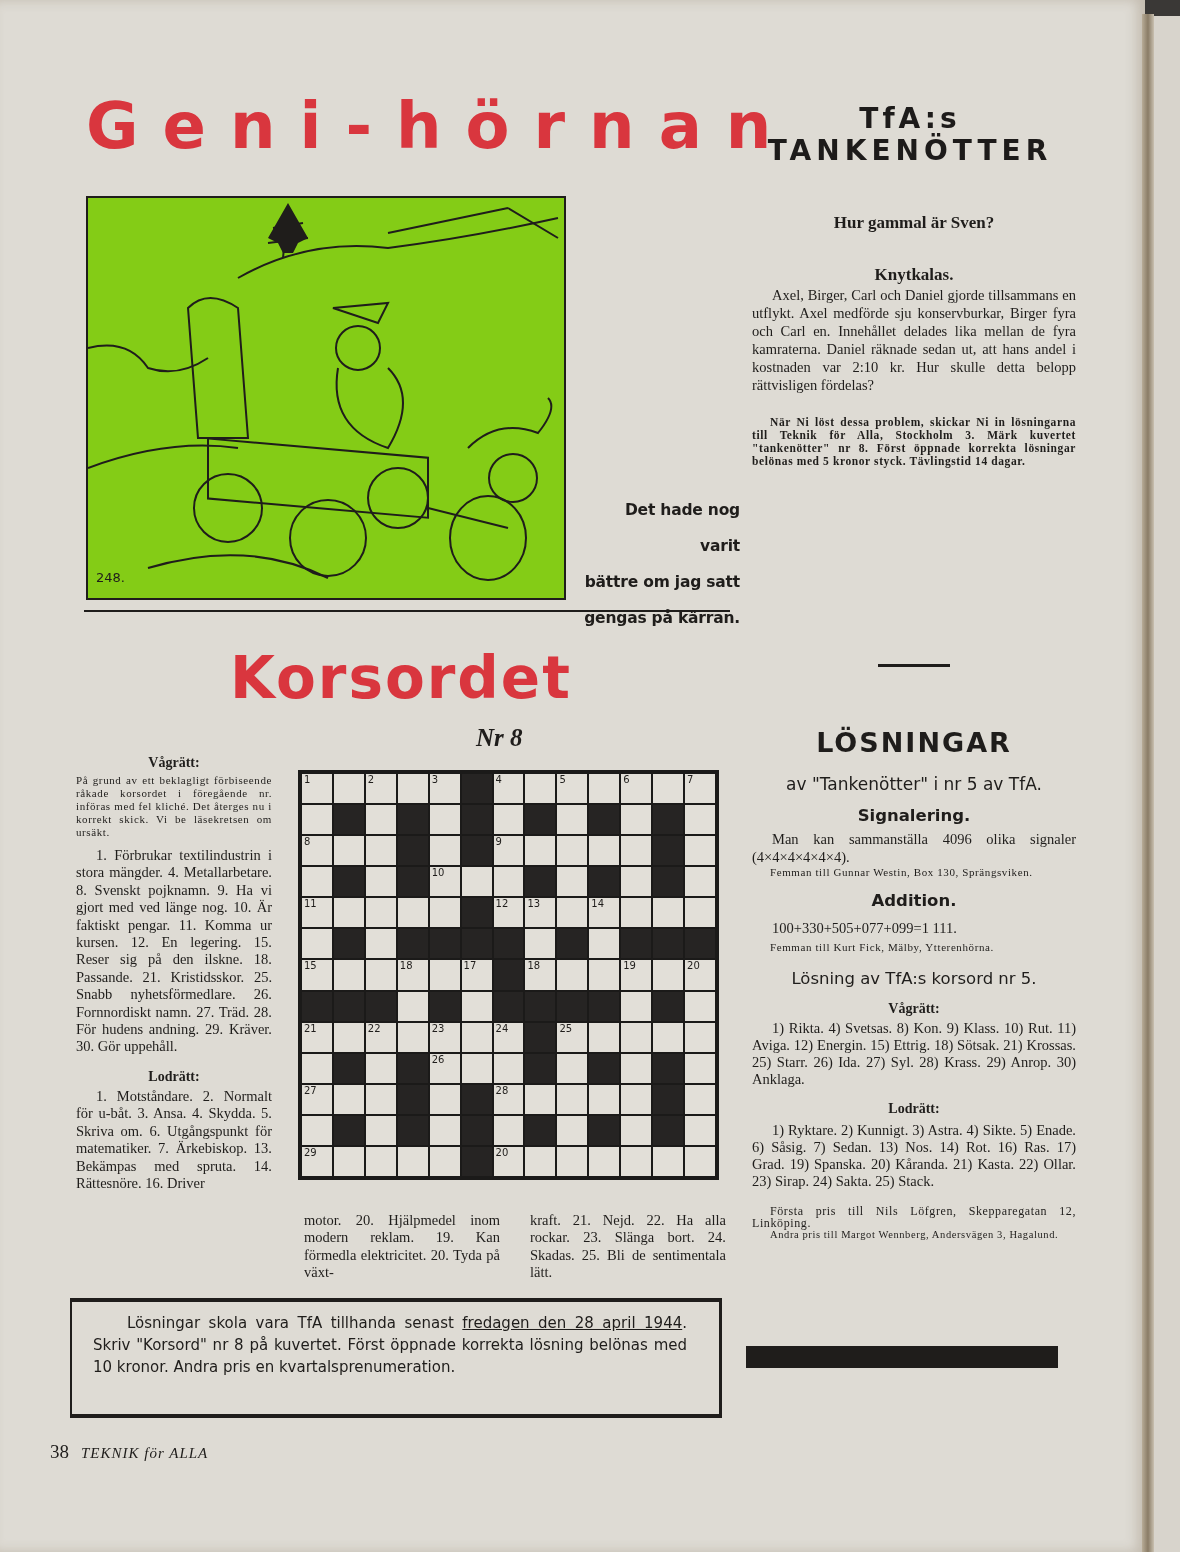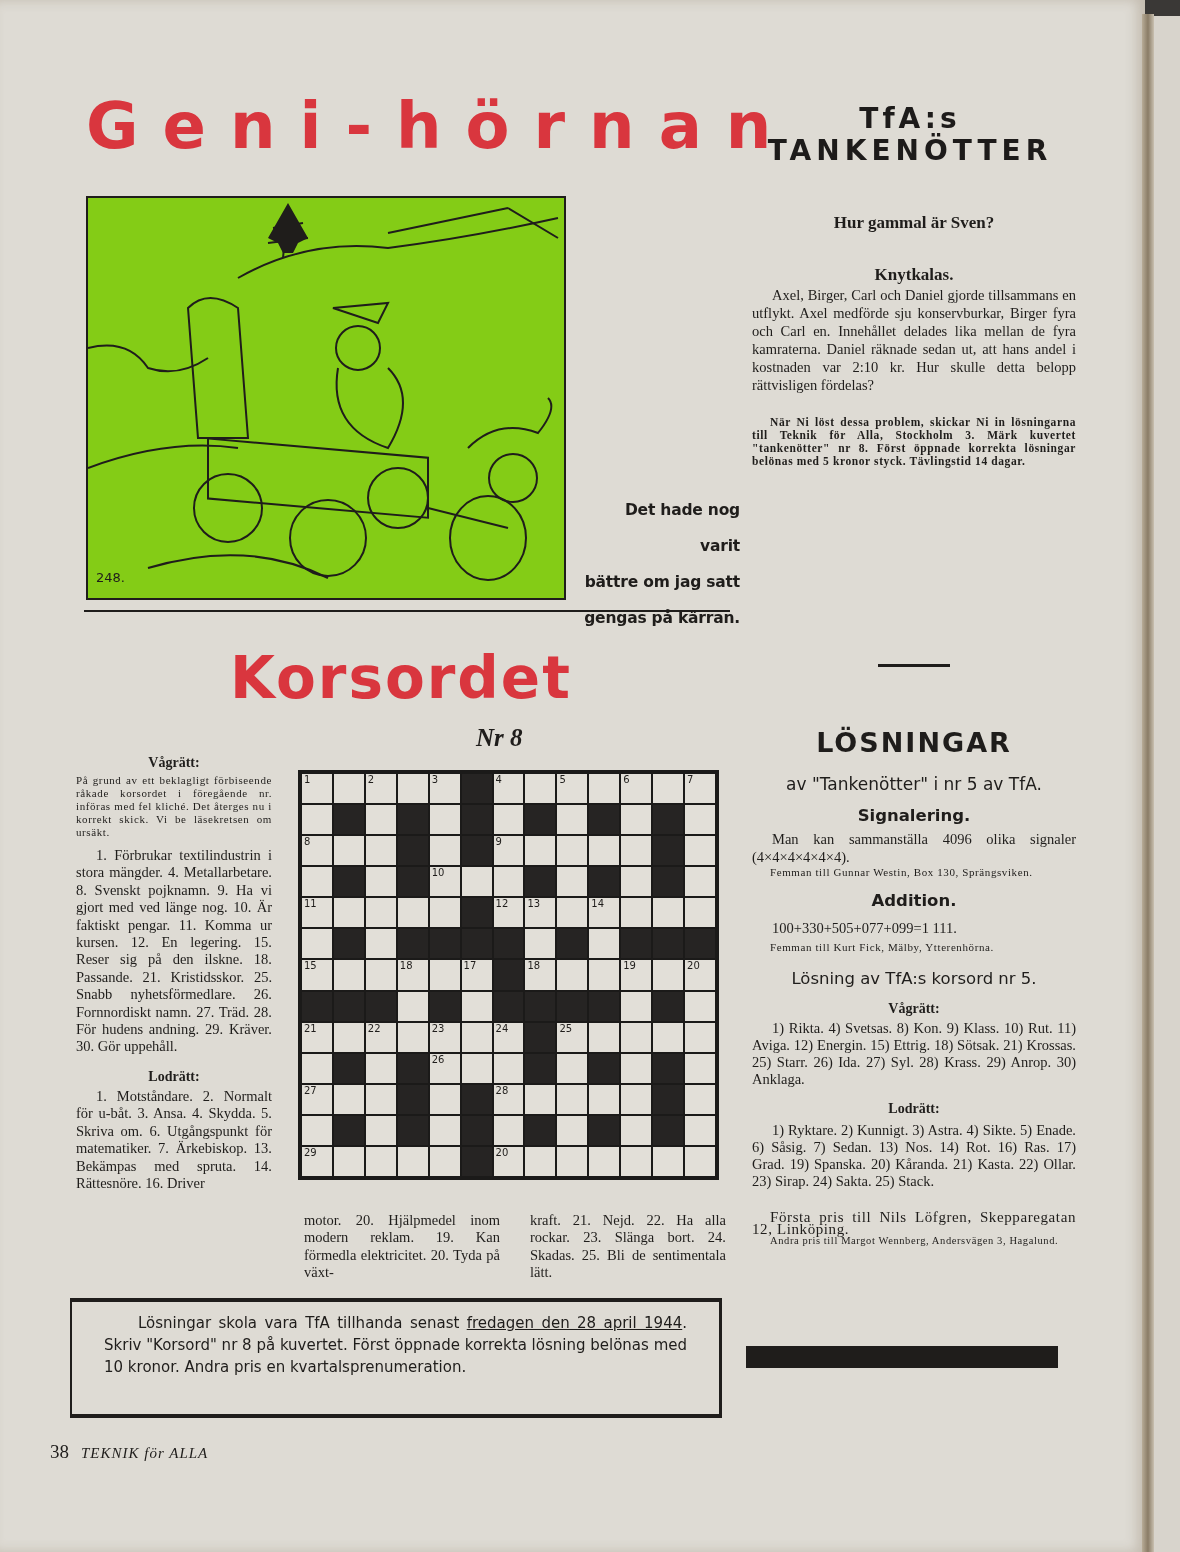--- a/index.html
+++ b/index.html
@@ -60,21 +60,21 @@
     display: grid; grid-template-columns: repeat(13, 1fr); grid-template-rows: repeat(13, 1fr); gap: 2px; padding: 1px;
   }
   .cell { background: #e2dfd8; position: relative; }
   .cell.b { background: #262423; }
   .cell .n { position: absolute; left: 2px; top: 0px; font-family: "DejaVu Sans", sans-serif; font-size: 10px; line-height: 12px; color:#1f1d1b; }
 
   .notice {
     left: 70px; top: 1298px; width: 652px; height: 120px;
     border-top: 4px solid #1f1d1b; border-bottom: 4px solid #1f1d1b;
     border-left: 2px solid #1f1d1b; border-right: 3px solid #1f1d1b;
-    font-family: "DejaVu Sans", sans-serif; font-size: 15px; line-height: 22px; padding: 10px 32px 0 32px; text-align: justify;
+    font-family: "DejaVu Sans", sans-serif; font-size: 15px; line-height: 22px; padding: 10px 32px 0 21px; text-align: justify;
   }
   .notice .u { text-decoration: underline; }
   .bliv {
     left: 746px; top: 1346px; width: 312px; 
     font-family: "DejaVu Sans", sans-serif; font-weight: bold; font-size: 23px; line-height: 40px; text-align: center;
   }
   .bar { background: #1f1d1b; height: 11px; }
   .footer { left: 50px; top: 1440px; font-size: 19px; line-height: 24px; }
   .footer .pub { font-style: italic; font-size: 15px; margin-left: 12px; letter-spacing: 1px; }
 </style>
@@ -415,21 +415,21 @@
       </div>
     <div class="sans-h" style="font-size:16.5px; line-height:26px; margin-top:12px;">Lösning av TfA:s korsord nr 5.</div>
     <div class="h-center" style="font-size:14px; margin-top:6px;">Vågrätt:</div>
     <div class="col-text" style="line-height:17px;">
         <p>1) Rikta. 4) Svetsas. 8) Kon. 9) Klass. 10) Rut. 11) Aviga. 12) Energin. 15) Ettrig. 18) Sötsak. 21) Krossas. 25) Starr. 26) Ida. 27) Syl. 28) Krass. 29) Anrop. 30) Anklaga.</p>
       </div>
     <div class="h-center" style="font-size:14px; margin-top:10px;">Lodrätt:</div>
     <div class="col-text" style="line-height:17px; margin-top:2px;">
         <p>1) Ryktare. 2) Kunnigt. 3) Astra. 4) Sikte. 5) Enade. 6) Såsig. 7) Sedan. 13) Nos. 14) Rot. 16) Ras. 17) Grad. 19) Spanska. 20) Kåranda. 21) Kasta. 22) Ollar. 23) Sirap. 24) Sakta. 25) Stack.</p>
       </div>
-    <div class="small" style="font-size:15px; line-height:11.5px; margin-top:22px;">
+    <div class="small" style="font-size:12px; line-height:11.5px; margin-top:16px;">
         <p>Första pris till Nils Löfgren, Skepparegatan 12, Linköping.</p>
       </div>
     <div class="small" style="font-size:10.5px; line-height:11.5px;">
         <p>Andra pris till Margot Wennberg, Andersvägen 3, Hagalund.</p>
       </div>
   </div>
 
   <div class="abs notice">
     <span style="padding-left:34px;">Lösningar skola vara TfA tillhanda senast </span><span class="u">fredagen den 28 april 1944</span><span>. Skriv "Korsord" nr 8 på kuvertet. Först öppnade korrekta lösning belönas med 10 kronor. Andra pris en kvartalsprenumeration.</span>
   </div>

